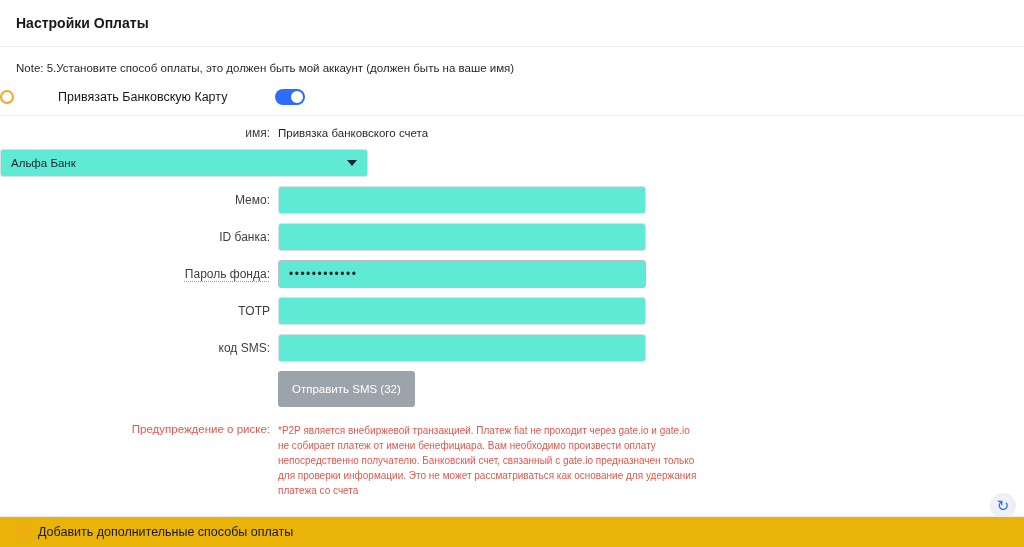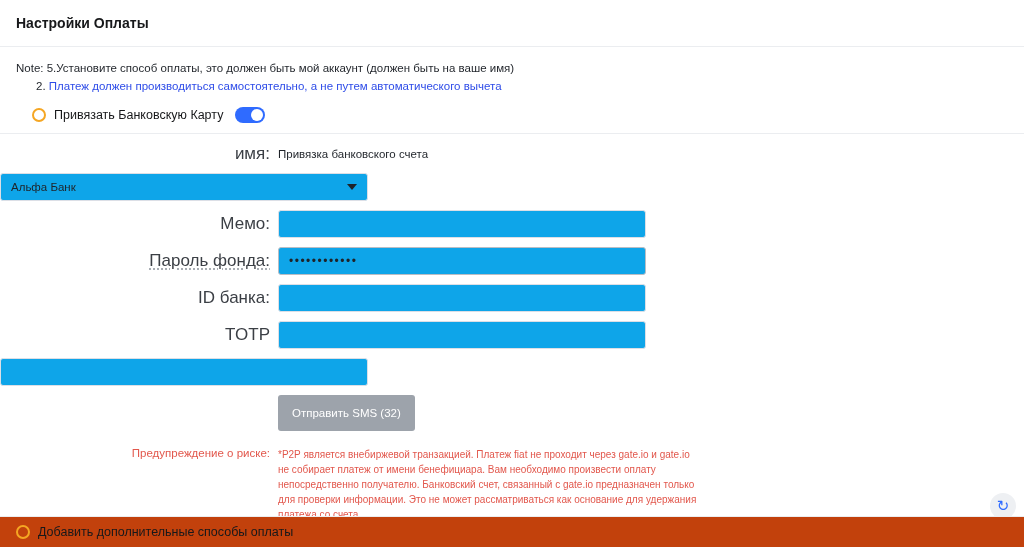--- a/index.html
+++ b/index.html
@@ -41,22 +41,23 @@
   }
   .note-lead { color: #1f2329; }
   .note-indent { padding-left: 20px; }
   .note-blue { color: #2e4ce8; }
   .note-dark { color: #1f2329; }
 
   
   .section-row {
     display: flex;
     align-items: center;
-    padding: 8px 16px 10px 32px;
+    padding: 8px 16px 10px 0;
     border-bottom: 1px solid #ebedf0;
+    gap: 36px;
   }
   .section-bullet {
     width: 14px;
     height: 14px;
     border-radius: 50%;
     border: 2px solid #f5a623;
     margin-right: 8px;
     flex: none;
   }
   .section-label {
@@ -89,40 +90,40 @@
   }
   .form-row {
     display: flex;
     align-items: center;
     margin-bottom: 9px;
   }
   .form-label {
     width: 278px;
     text-align: right;
     padding-right: 8px;
-    font-size: 17px;
+    font-size: 12px;
     color: #3b3f45;
     flex: none;
   }
   .form-label.dotted {
     text-decoration: underline;
     text-decoration-style: dotted;
     text-decoration-color: #9aa0a6;
     text-underline-offset: 3px;
   }
   .form-static {
     font-size: 11.5px;
     color: #1f2329;
   }
   .field {
     width: 368px;
     height: 28px;
     border: 1px solid #dcdfe6;
     border-radius: 3px;
-    background: #0ea5e9;
+    background: #5eead4;
     display: flex;
     align-items: center;
     padding: 0 10px;
     font-size: 11.5px;
     color: #1f2329;
   }
   .field.focused {
     border-color: #b9bdc4;
   }
   .field input {
@@ -195,21 +196,21 @@
   
   .bottom-section {
     position: absolute;
     left: 0;
     bottom: 0;
     width: 1024px;
     padding: 8px 16px;
     border-top: 1px solid #ebedf0;
     display: flex;
     align-items: center;
-    background: #c2410c;
+    background: #eab308;
   }
   .bottom-label {
     font-size: 12.5px;
     color: #17181a;
   }
 
   
   .float-refresh {
     position: absolute;
     right: 8px;
@@ -231,25 +232,20 @@
 
 <div class="page-header">
   <div class="page-title">Настройки Оплаты</div>
 </div>
 
 <div class="notes">
   <div class="note-line">
     <span class="note-lead">Note:</span>
     <span class="note-dark">5.Установите способ оплаты, это должен быть мой аккаунт (должен быть на ваше имя)</span>
   </div>
-  <div class="note-line note-indent">
-    <span class="note-dark">2.</span>
-    <span class="note-blue">Платеж должен производиться самостоятельно, а</span>
-    <span class="note-blue">не путем автоматического вычета</span>
-  </div>
 </div>
 
 <div class="section-row">
   <div class="section-bullet"></div>
   <div class="section-label">Привязать Банковскую Карту</div>
   <div class="switch">
     <div class="knob"></div>
   </div>
 </div>
 
@@ -268,41 +264,42 @@
   </div>
 
   <div class="form-row">
     <div class="form-label">Мемо:</div>
     <div class="field">
       <input type="text" value="" style="">
     </div>
   </div>
 
   <div class="form-row">
+    <div class="form-label">ID банка:</div>
+    <div class="field">
+      <input type="text" value="" style="">
+    </div>
+  </div>
+
+  <div class="form-row">
     <div class="form-label dotted">Пароль фонда:</div>
     <div class="field focused">
       <span class="dots">••••••••••••</span>
     </div>
   </div>
 
   <div class="form-row">
-    <div class="form-label">ID банка:</div>
-    <div class="field">
-      <input type="text" value="" style="">
-    </div>
-  </div>
-
-  <div class="form-row">
     <div class="form-label">TOTP</div>
     <div class="field">
       <input type="text" value="" style="">
     </div>
   </div>
 
   <div class="form-row">
+    <div class="form-label">код SMS:</div>
     <div class="field">
       <input type="text" value="" style="">
     </div>
   </div>
 
   <div class="sms-row">
     <div class="sms-spacer"></div>
     <button class="sms-btn">Отправить SMS (32)</button>
   </div>
 

